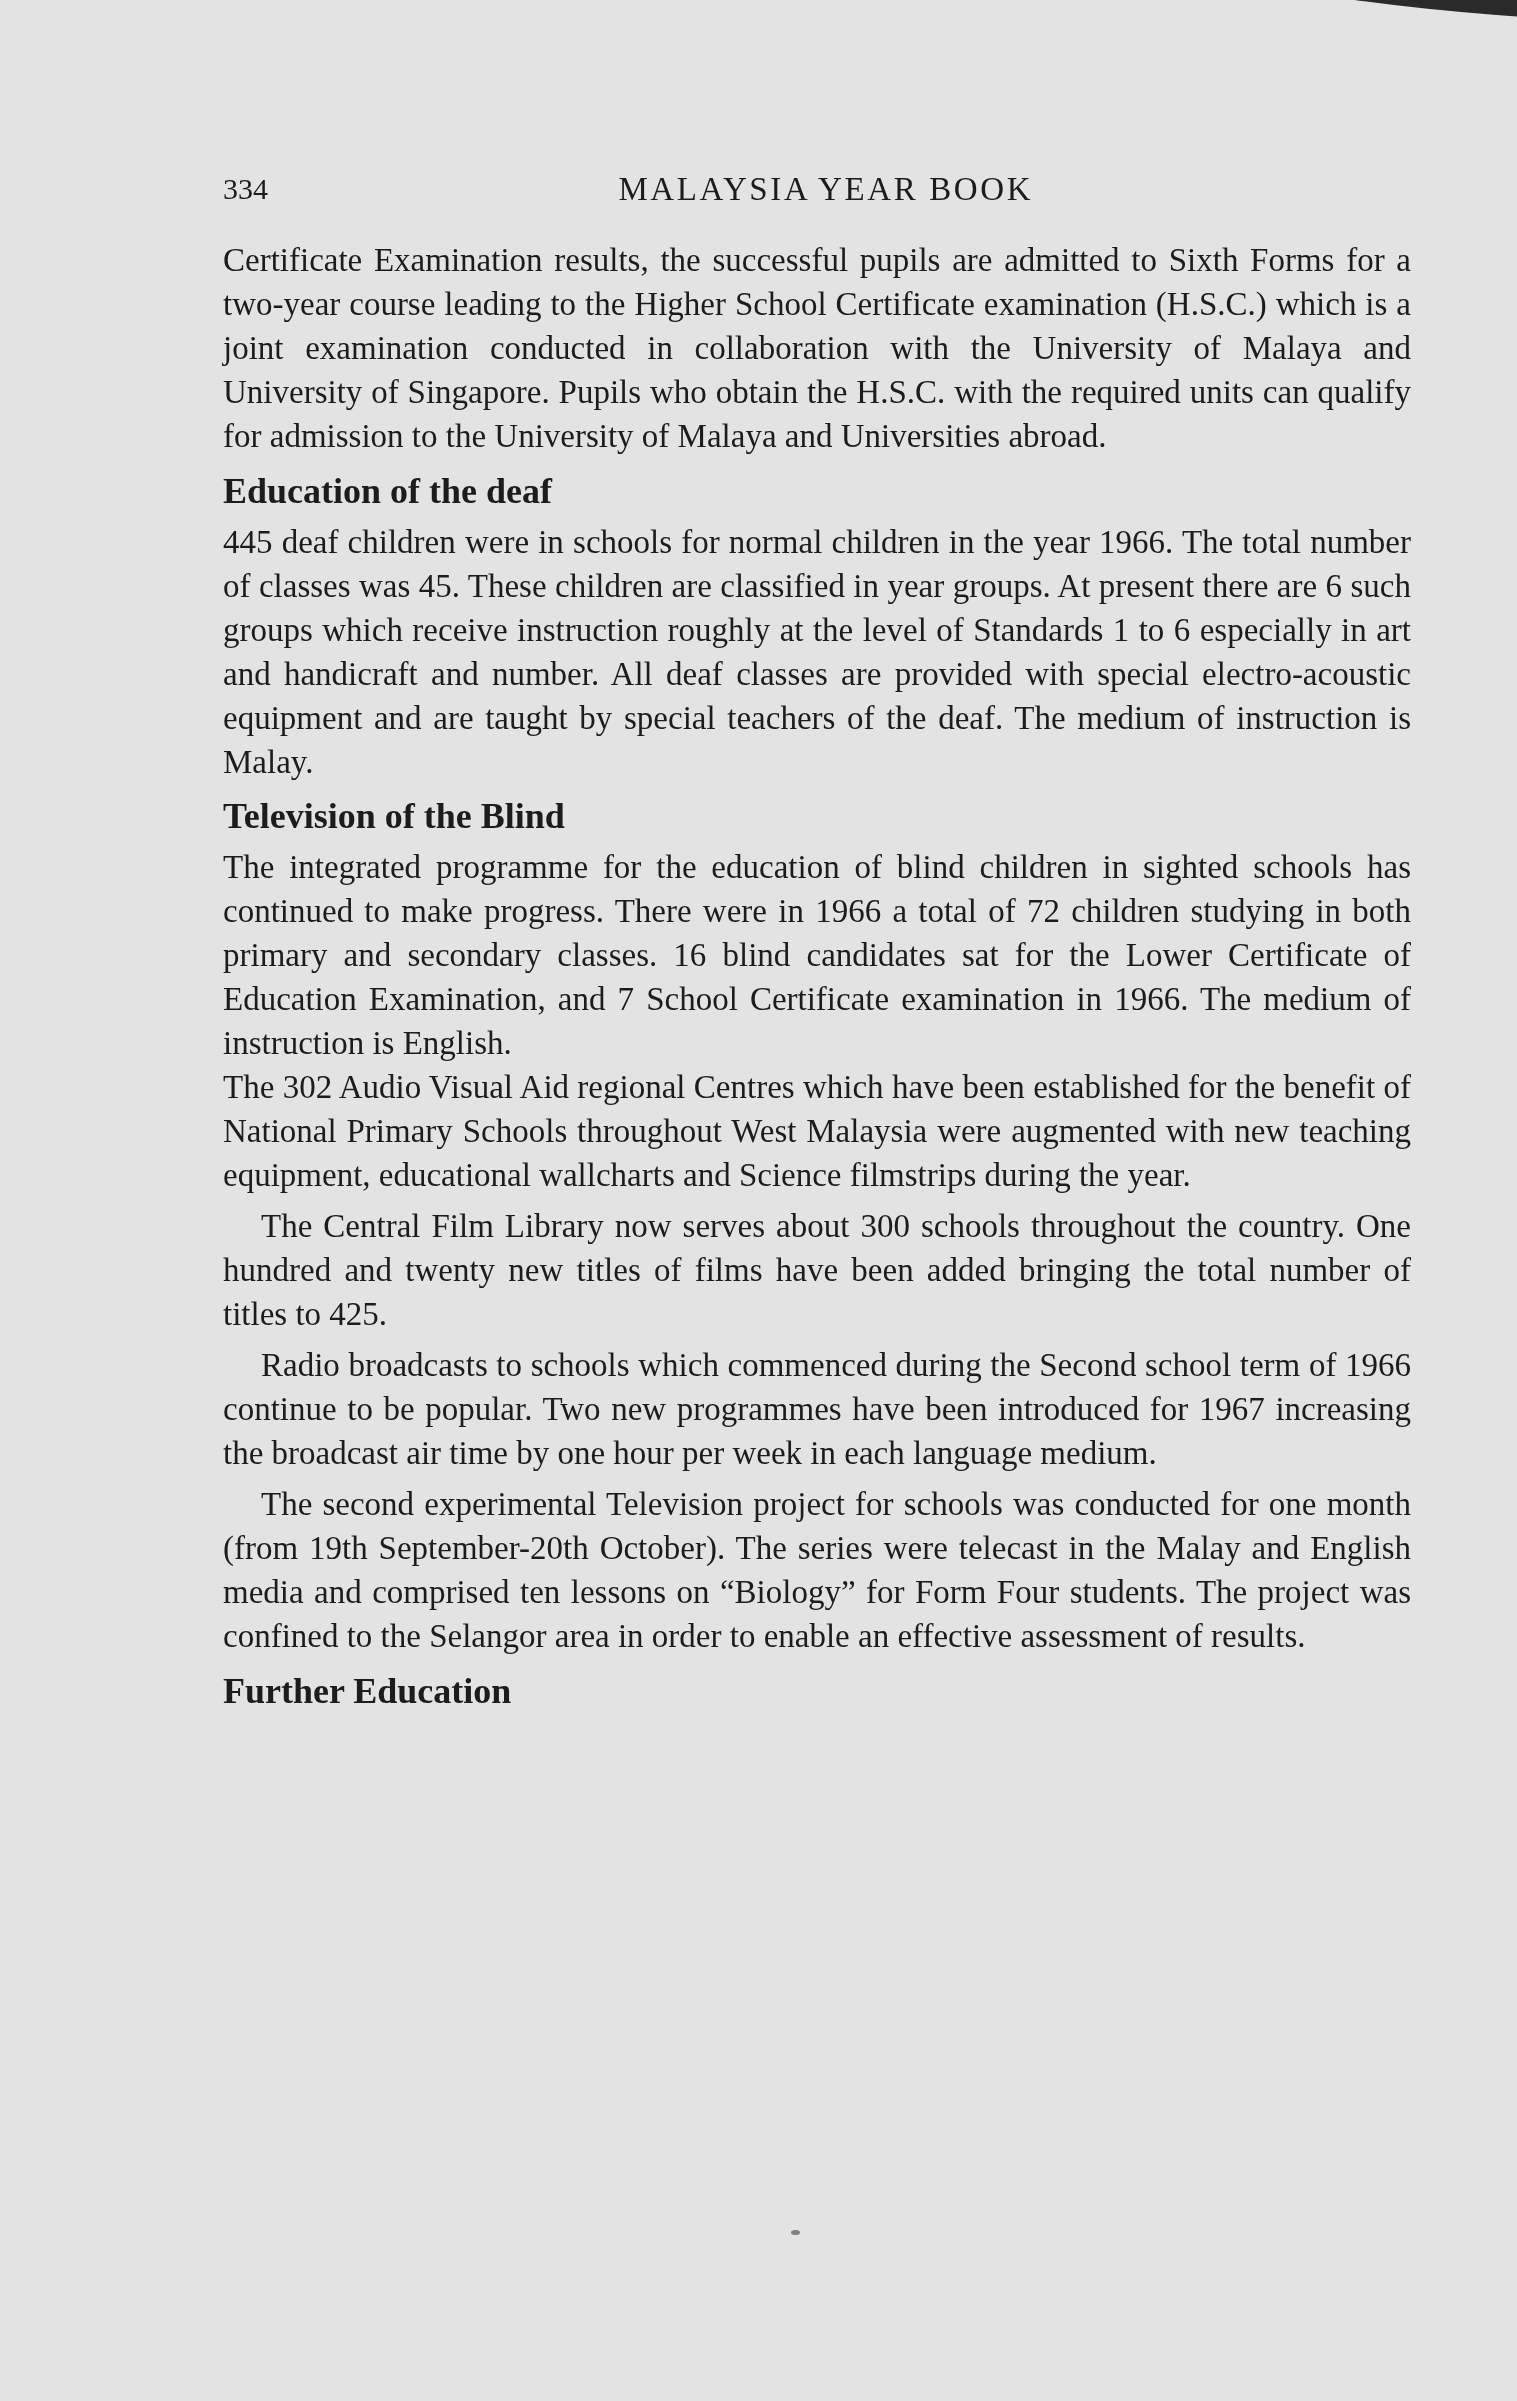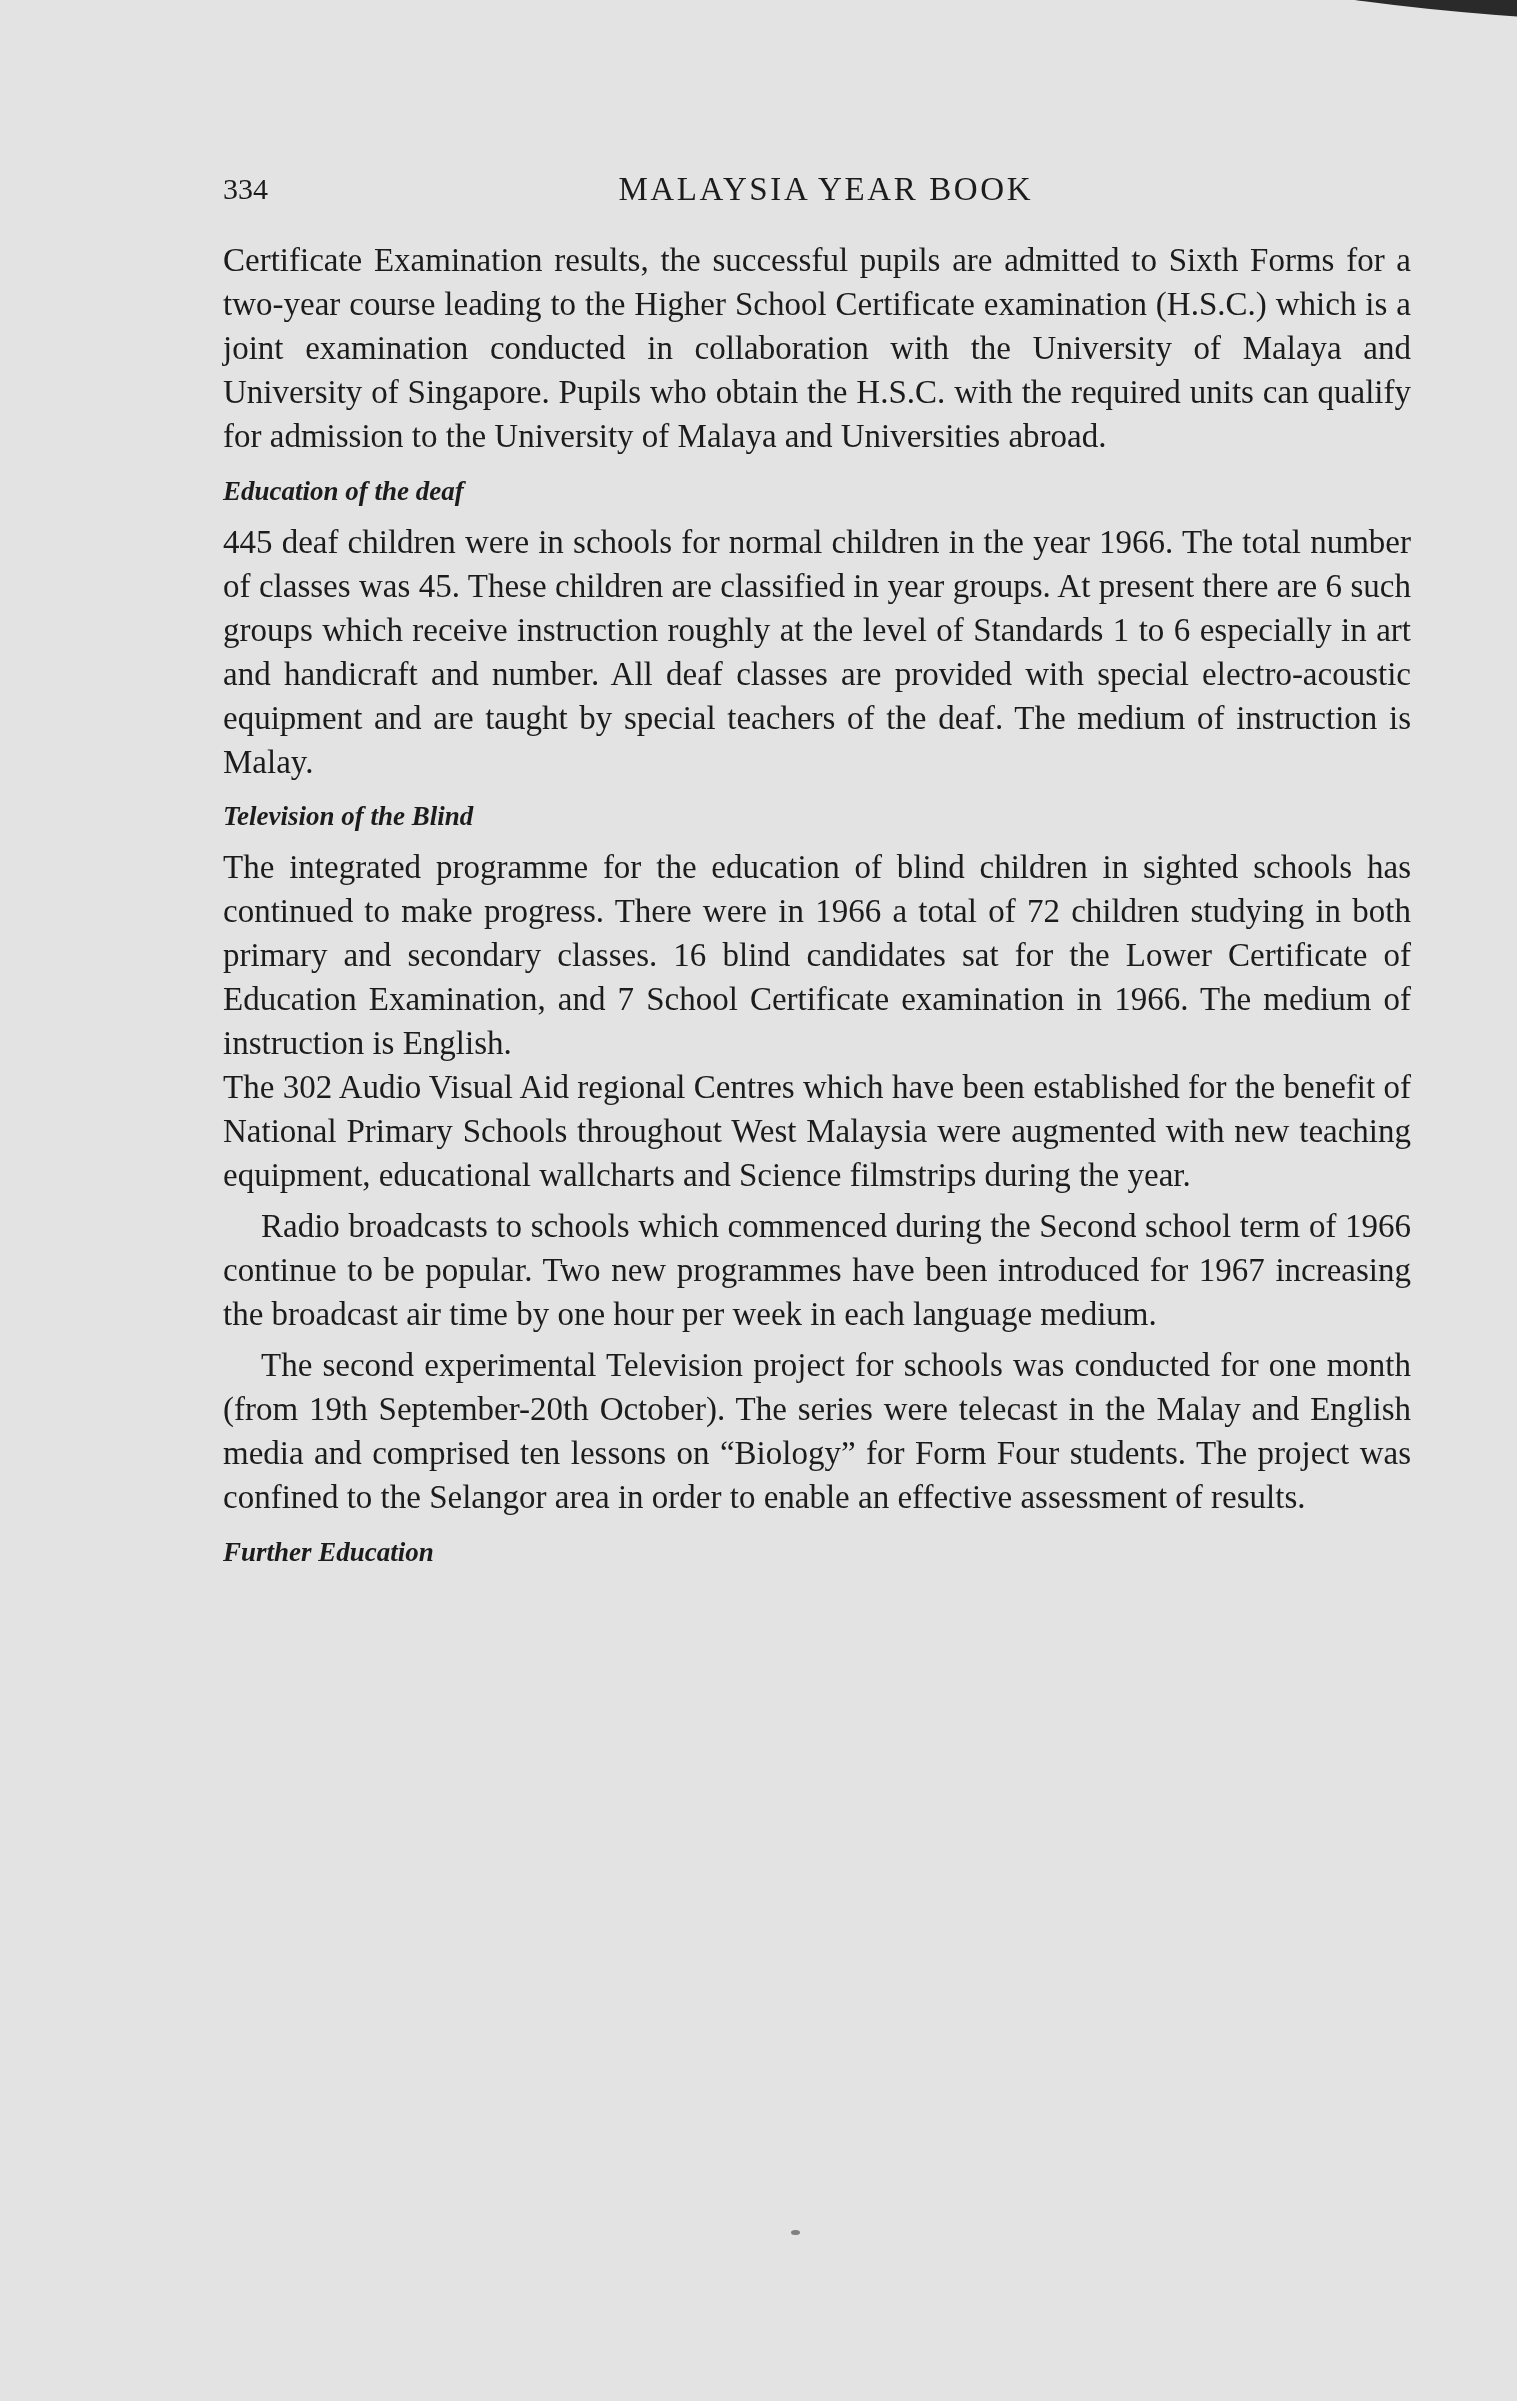--- a/index.html
+++ b/index.html
@@ -36,21 +36,21 @@
   .content { margin-top: 30px; }
   .para {
     font-size: 33px; line-height: 44px;
     text-align: justify; text-align-last: left;
     margin: 0;
     hyphens: manual;
   }
   .para.indent { text-indent: 38px; }
   .para + .para { margin-top: 7px; }
   .heading {
-    font-style: italic; font-size: 27px;
+    font-size: 36px;
     line-height: 44px; margin: 10.5px 0 7px 0;
   }
   .speck {
     position: absolute; width: 8.7px; height: 5.2px;
     background: #555; border-radius: 50%; opacity: 0.7;
   }
 </style>
 </head>
 <body>
 
@@ -72,20 +72,21 @@
       <p class="para">445 deaf children were in schools for normal children in the year 1966. The total number of classes was 45. These children are classified in year groups. At present there are 6 such groups which receive instruction roughly at the level of Standards 1 to 6 especially in art and handicraft and number. All deaf classes are provided with special electro-acoustic equipment and are taught by special teachers of the deaf. The medium of instruction is Malay.</p>
     </section>
 
     <section>
       <h3 class="heading">Television of the Blind</h3>
       <p class="para">The integrated programme for the education of blind children in sighted schools has continued to make progress. There were in 1966 a total of 72 children studying in both primary and secondary classes. 16 blind candidates sat for the Lower Certificate of Education Examination, and 7 School Certificate examination in 1966. The medium of instruction is English.</p>
     </section>
 
     <section>
       <p class="para">The 302 Audio Visual Aid regional Centres which have been established for the benefit of National Primary Schools throughout West Malaysia were augmented with new teaching equipment, educational wallcharts and Science filmstrips during the year.</p>
+      <p class="para indent">The Central Film Library now serves about 300 schools throughout the country. One hundred and twenty new titles of films have been added bringing the total number of titles to 425.</p>
       <p class="para indent">Radio broadcasts to schools which commenced during the Second school term of 1966 continue to be popular. Two new programmes have been introduced for 1967 increasing the broadcast air time by one hour per week in each language medium.</p>
       <p class="para indent">The second experimental Television project for schools was conducted for one month (from 19th September-20th October). The series were telecast in the Malay and English media and comprised ten lessons on “Biology” for Form Four students. The project was confined to the Selangor area in order to enable an effective assessment of results.</p>
     </section>
 
     <section>
       <h3 class="heading">Further Education</h3>
     </section>
   </div>
 </div>
 

